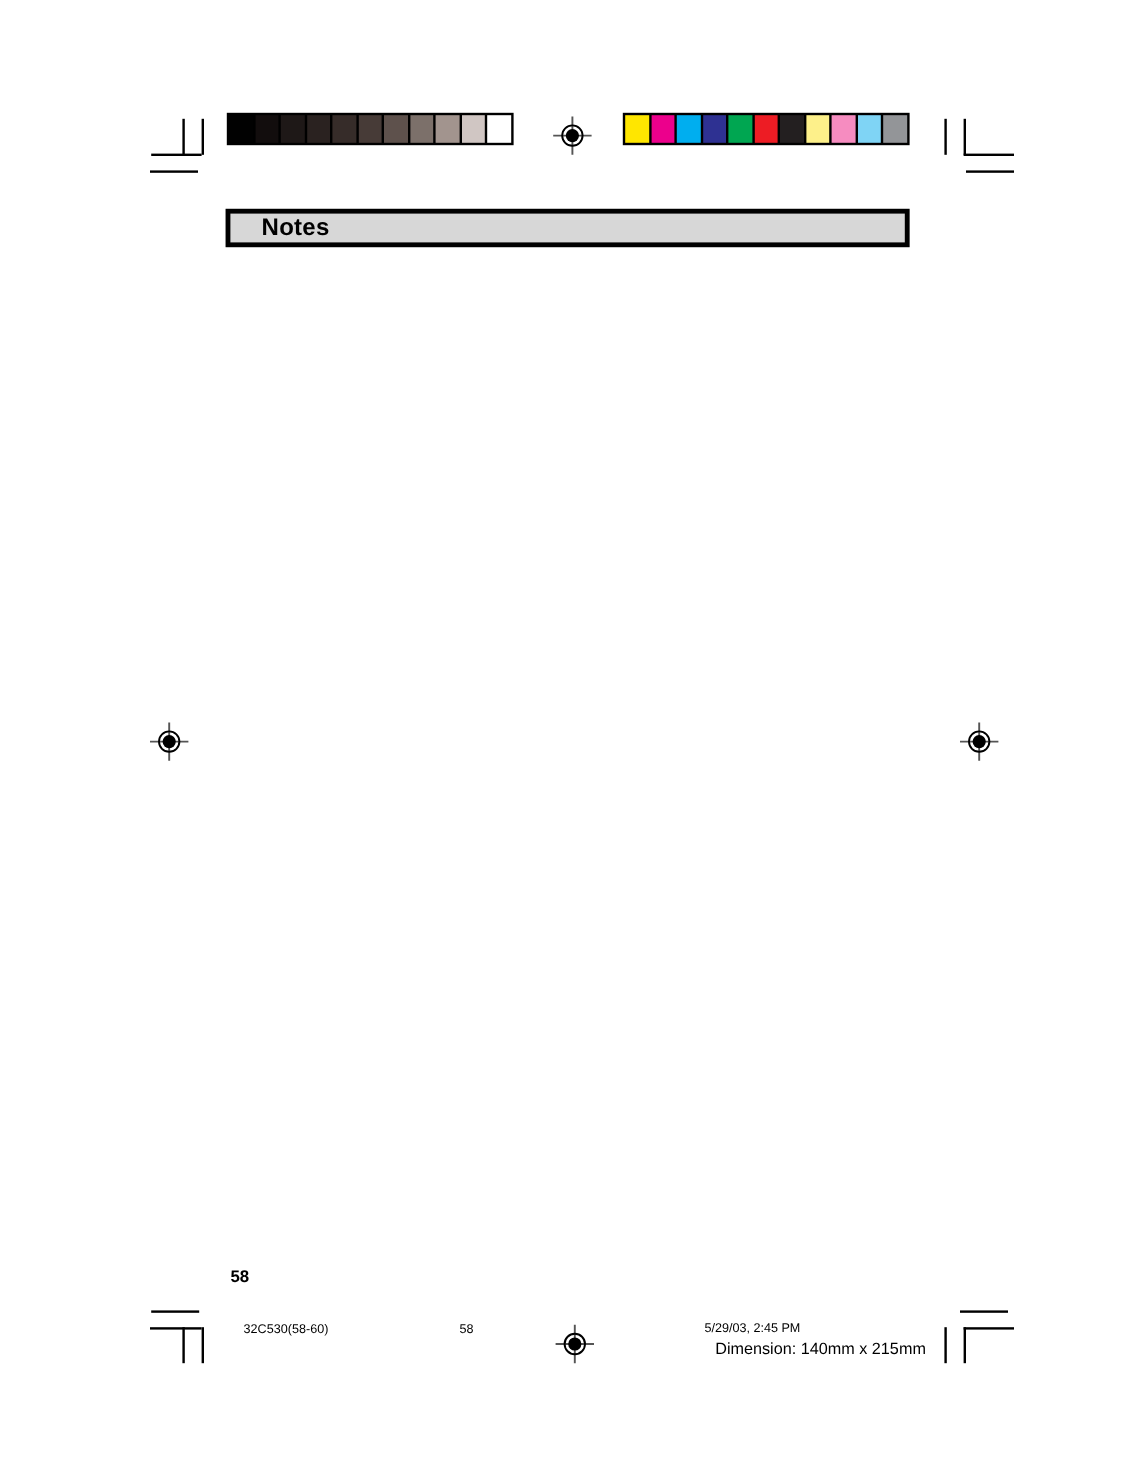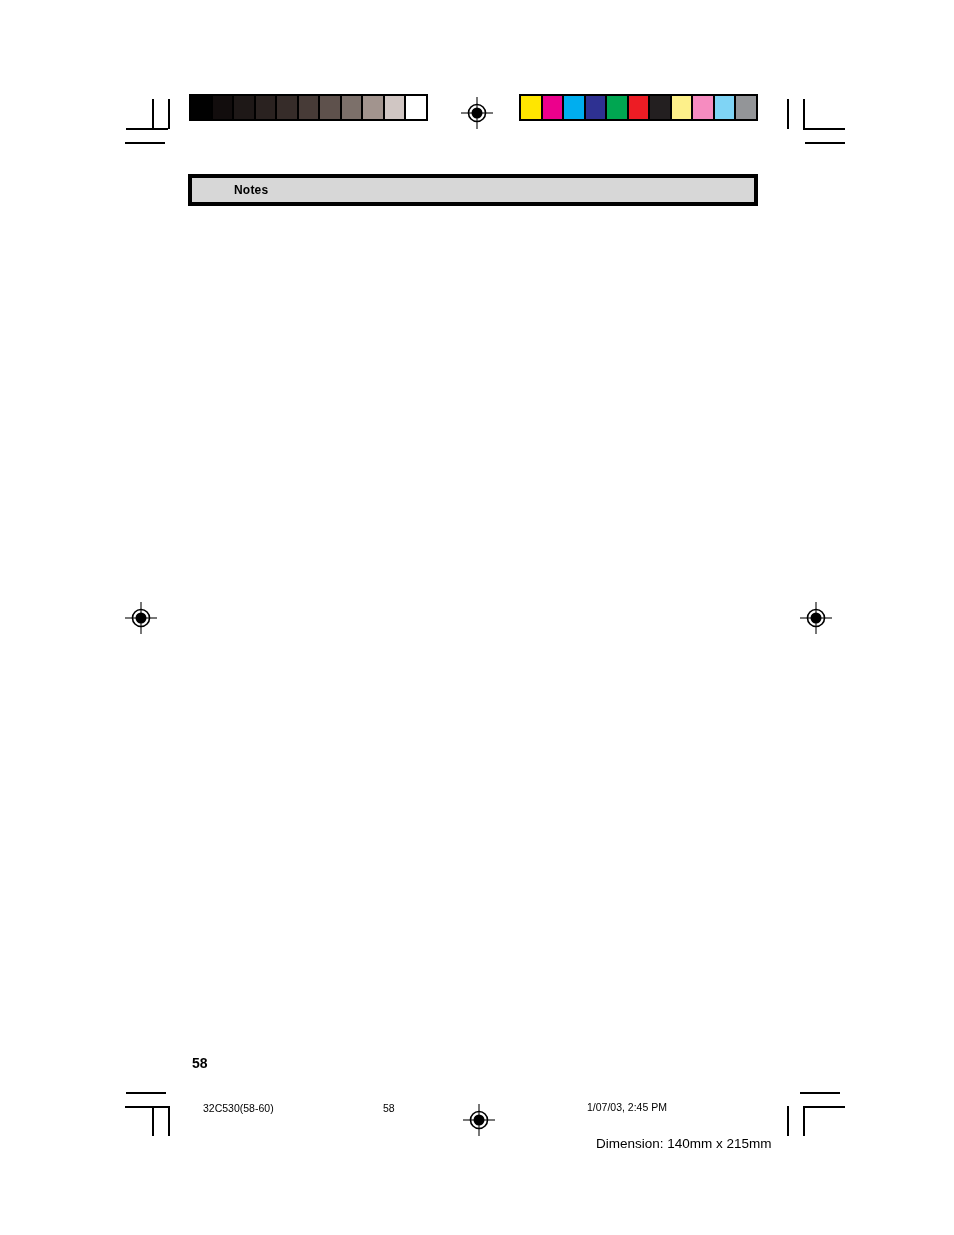--- a/index.html
+++ b/index.html
@@ -71,24 +71,24 @@
     left: 188px;
     top: 174px;
     width: 570px;
     height: 32px;
     background: #d7d7d7;
     border: 4px solid #000000;
     display: flex;
     align-items: center;
   }
   .notes-banner .title {
-    font-size: 12px;
+    font-size: 20px;
     font-weight: bold;
     letter-spacing: 0.2px;
-    padding-left: 42px;
+    padding-left: 26px;
     line-height: 1;
     color: #000;
   }
 
   
   .content-area {
     position: absolute;
     left: 188px;
     top: 220px;
     width: 570px;
@@ -130,21 +130,20 @@
     line-height: 1;
     white-space: nowrap;
   }
   .slug-dimension {
     position: absolute;
     left: 596px;
     top: 1117px;
     font-size: 13.5px;
     line-height: 1;
     white-space: nowrap;
-    margin-top: 20px;
   }
 </style>
 </head>
 <body style="background: rgb(255, 255, 255);">
 
 <div class="crop-line crop-h" style="left:126px; top:128px; width:42px;"></div>
 <div class="crop-line crop-v" style="left:152px; top:99px; height:30px;"></div>
 <div class="crop-line crop-h" style="left:125px; top:142px; width:40px;"></div>
 <div class="crop-line crop-v" style="left:168px; top:99px; height:30px;"></div>
 
@@ -230,14 +229,14 @@
 <div class="notes-banner">
   <span class="title">Notes</span>
 </div>
 
 <div class="content-area"></div>
 
 <div class="page-number">58</div>
 
 <div class="slug-file">32C530(58-60)</div>
 <div class="slug-page">58</div>
-<div class="slug-time">1/07/03, 2:45 PM</div>
+<div class="slug-time">5/29/03, 2:45 PM</div>
 <div class="slug-dimension">Dimension: 140mm x 215mm</div>
 
 </body></html>

